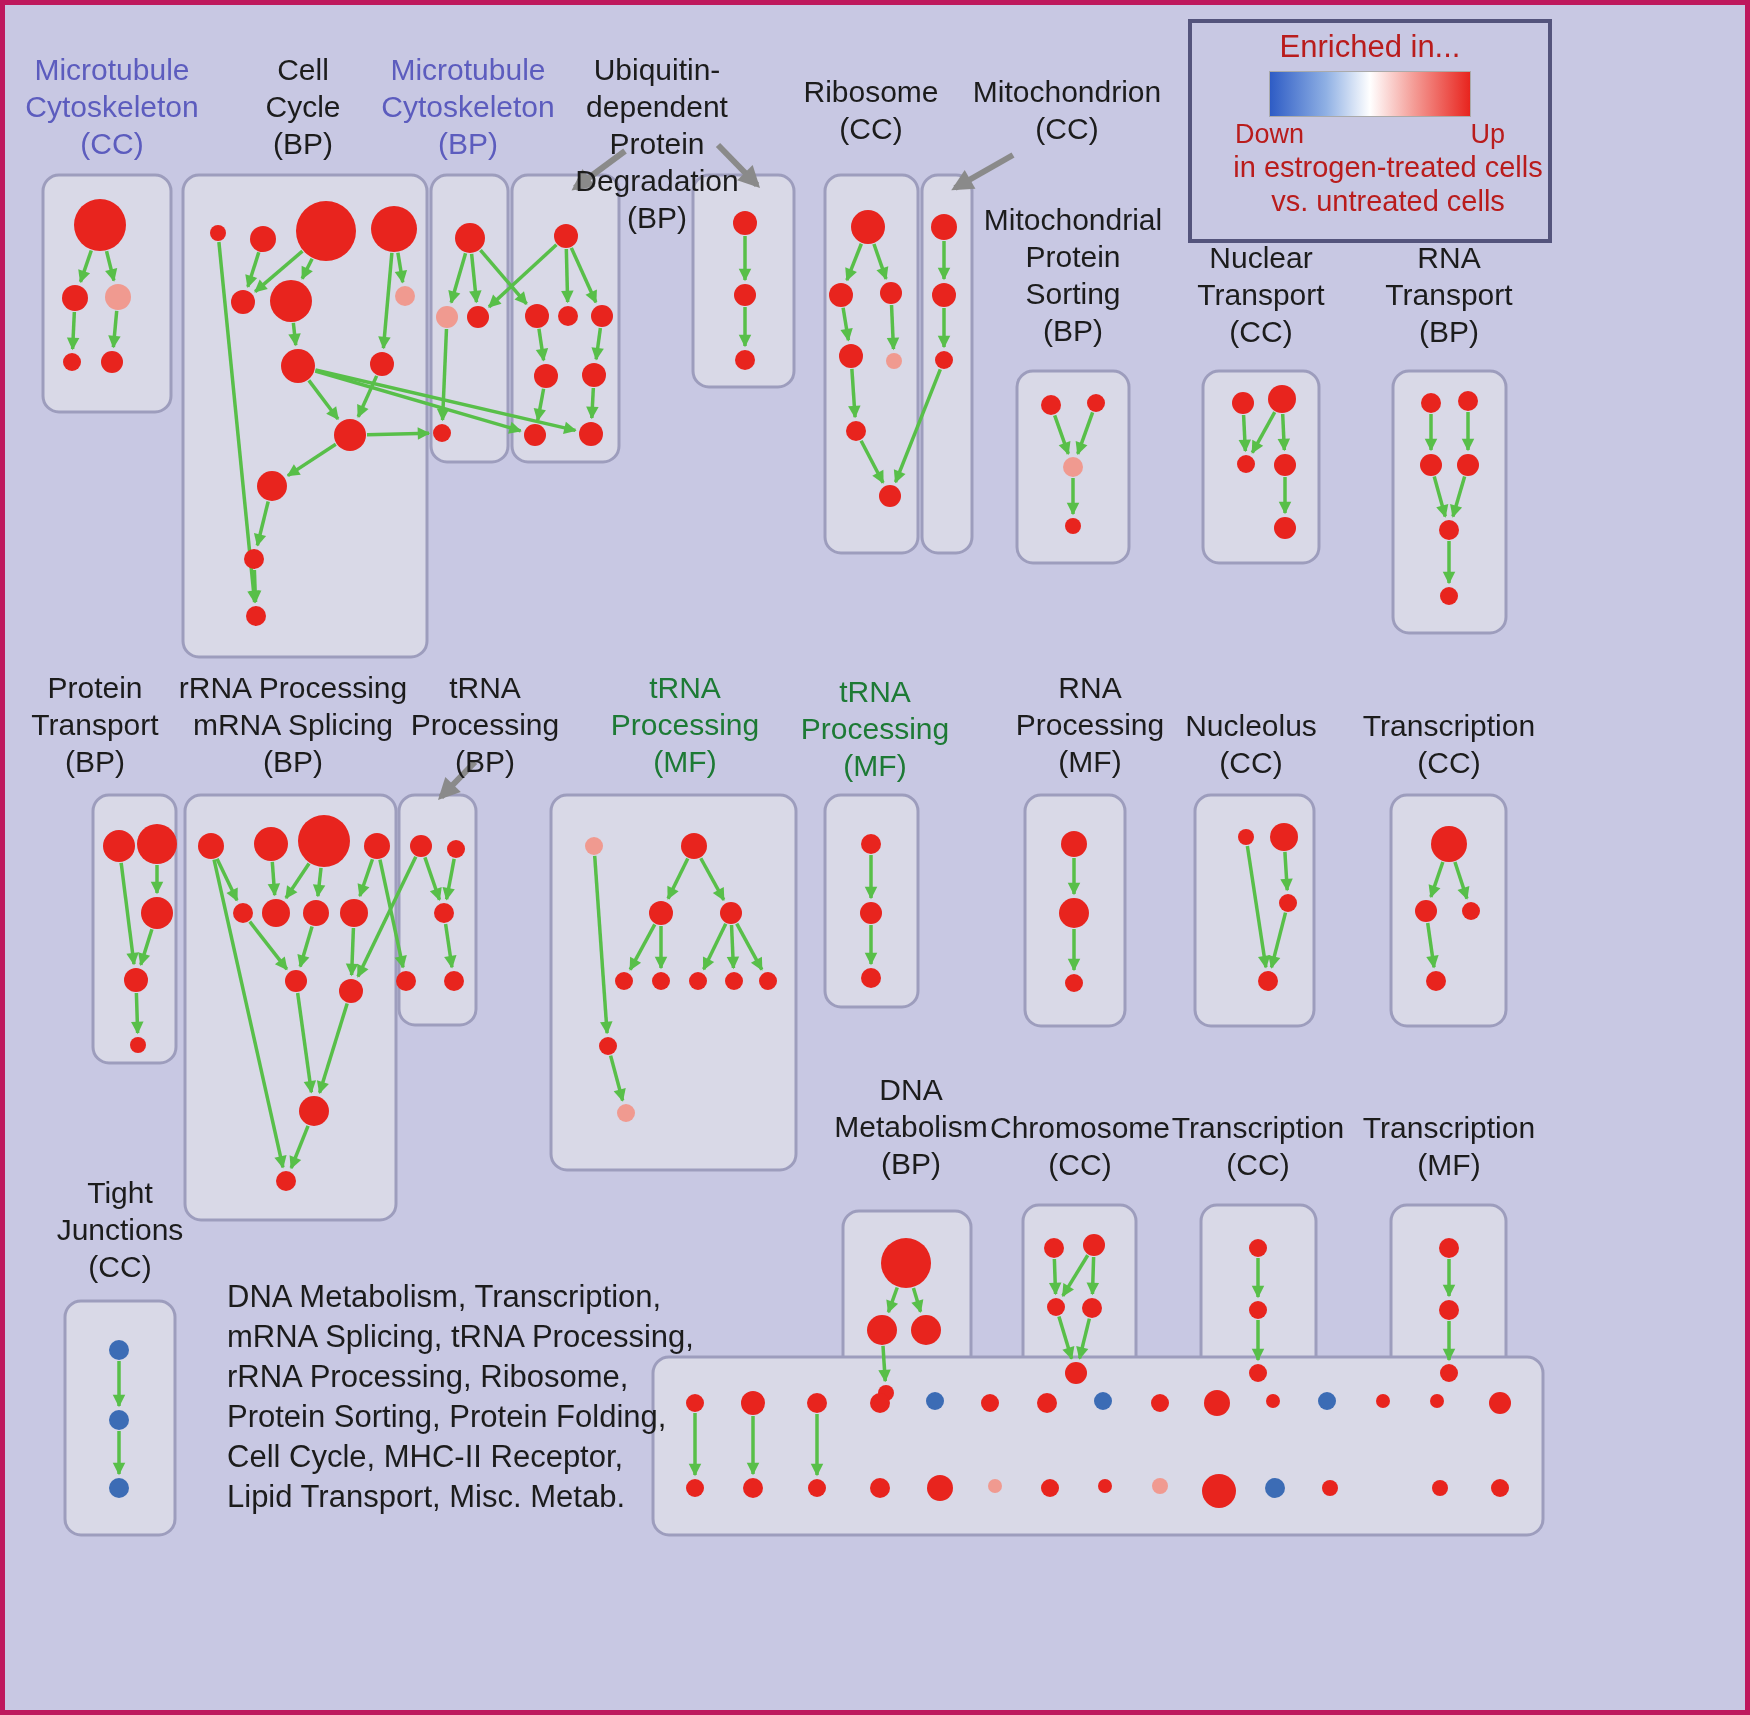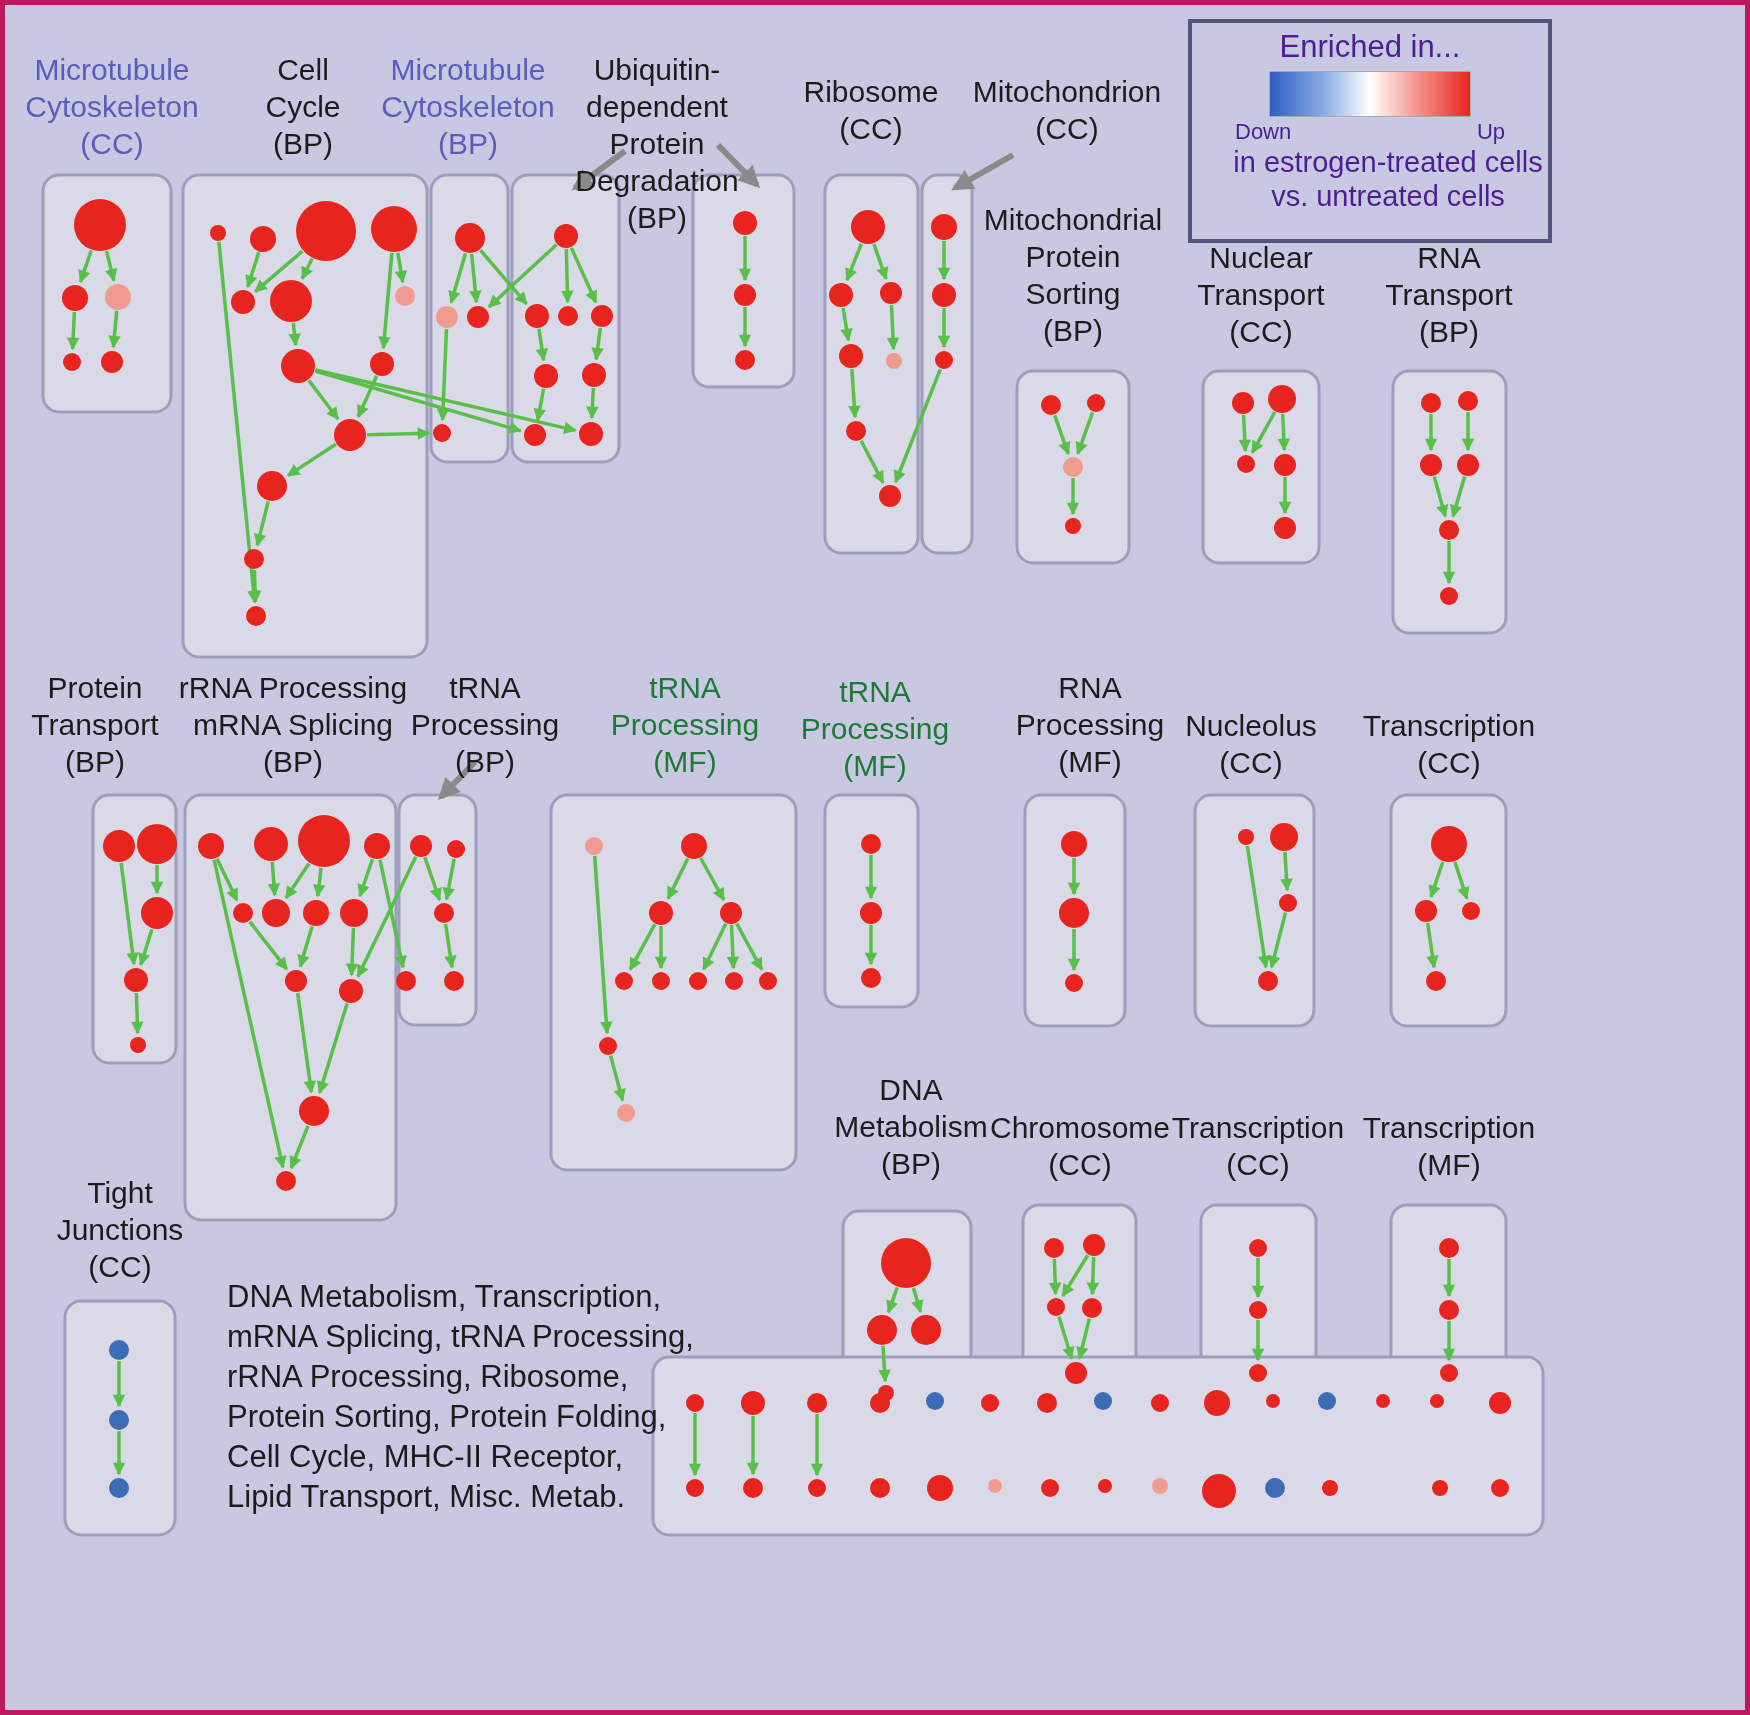--- a/index.html
+++ b/index.html
@@ -9,25 +9,25 @@
     font-family:"Liberation Sans",sans-serif;
   }
   .stage svg{position:absolute;left:0;top:0;}
   .lbl{font-family:"Liberation Sans",sans-serif;font-size:30px;}
   .lbl.black{fill:#1c1c1c}
   .lbl.purple{fill:#5c5cbe}
   .lbl.green{fill:#1d7a35}
   .lbl.note{font-size:31px;}
   .legend{
     position:absolute;left:1183px;top:14px;width:364px;height:224px;
-    border:4px solid #54547c;box-sizing:border-box;text-align:center;color:#4c1d95;
+    border:4px solid #54547c;box-sizing:border-box;text-align:center;color:#b91c1c;
   }
   .legend-title{font-size:31px;margin-top:6px;}
   .legend-bar{width:202px;height:46px;margin:6px auto 0;border:1px solid #aaa;box-sizing:border-box;}
-  .legend-ends{display:flex;justify-content:space-between;width:270px;margin:2px auto 0;font-size:22px;}
+  .legend-ends{display:flex;justify-content:space-between;width:270px;margin:2px auto 0;font-size:27px;}
   .legend-sub{font-size:29px;line-height:34px;padding-left:36px;}
 </style>
 </head>
 <body>
 
 <div class="stage">
   <svg id="fig" width="1750" height="1715" viewBox="0 0 1750 1715">
     <defs>
       <marker id="ah" viewBox="0 0 12 12" refX="10" refY="6" markerWidth="15" markerHeight="15" markerUnits="userSpaceOnUse" orient="auto">
         <path id="ah-path" d="M1,1 L11,6 L1,11 Z" fill="#58bf49"></path>

